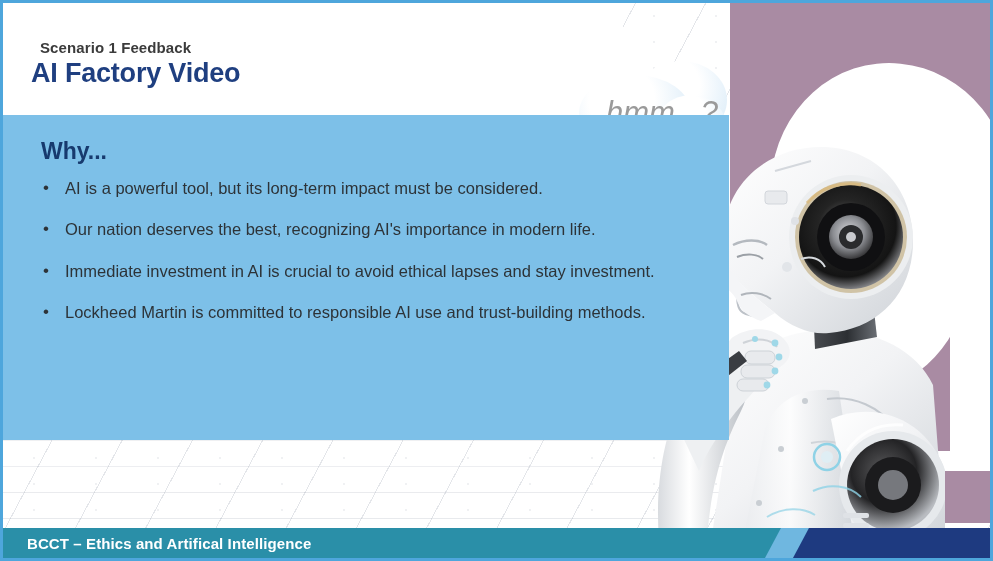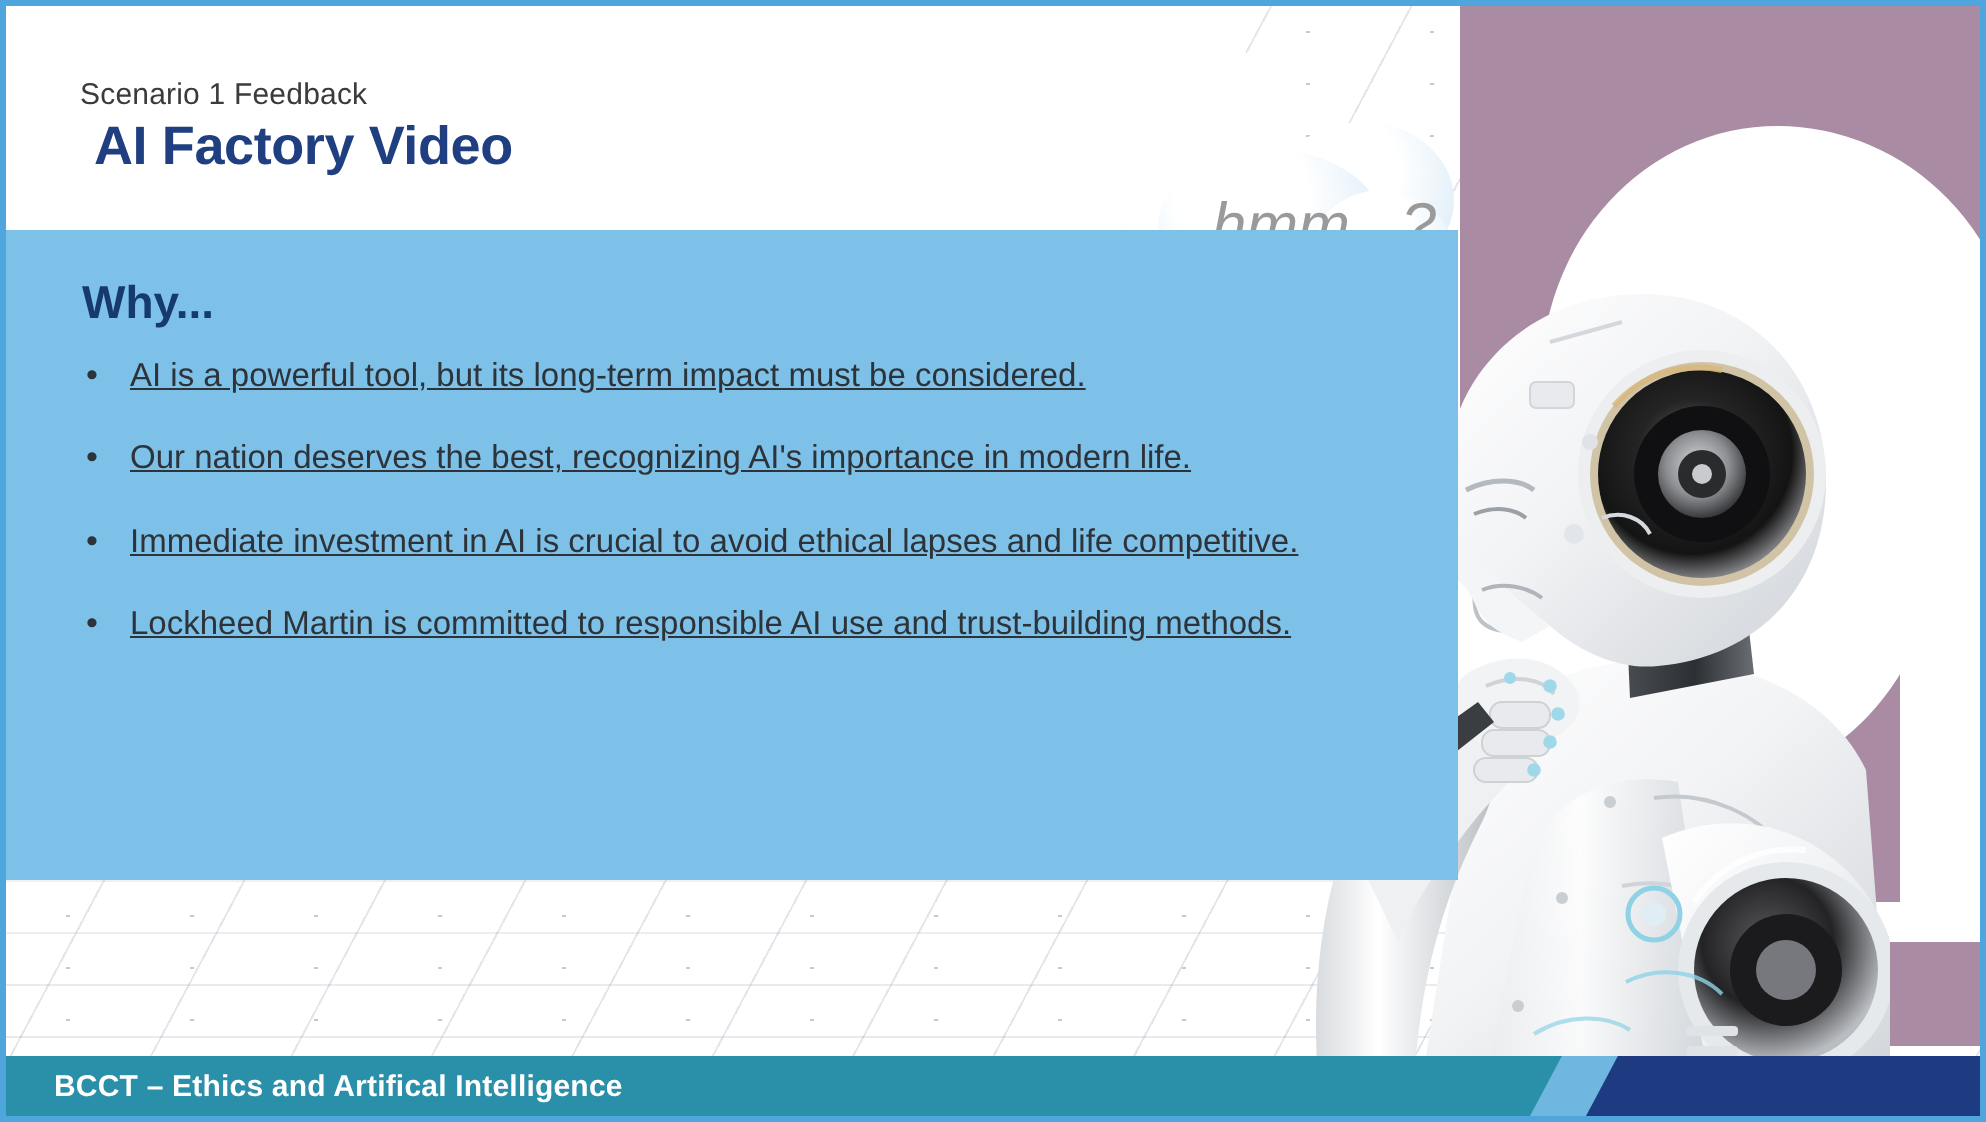--- a/index.html
+++ b/index.html
@@ -73,24 +73,24 @@
   .header-band{
     position:absolute;left:0;top:0;width:620px;height:109px;background:#ffffff;
   }
   .header-band2{
     position:absolute;left:0;top:0;width:560px;height:112px;background:#ffffff;
   }
 
   
   .eyebrow{
     position:absolute;left:37px;top:36px;
-    font-size:15px;font-weight:normal;color:#3b3b3b;letter-spacing:.1px;
+    font-size:15px;font-weight:bold;color:#3b3b3b;letter-spacing:.1px;
   }
   .title{
-    position:absolute;left:44px;top:55px;
+    position:absolute;left:28px;top:55px;
     font-size:27px;font-weight:bold;color:#1f3f80;letter-spacing:-.2px;
   }
 
   
   .panel{
     position:absolute;left:0;top:112px;
     width:726px;height:325px;
     background:#7dc0e8;
   }
   .panel-h{
@@ -101,21 +101,20 @@
     position:absolute;left:34px;top:62px;right:40px;
     margin:0;padding:0;list-style:none;
   }
   .bullets li{
     position:relative;
     padding-left:28px;
     margin-bottom:18px;
     font-size:16.5px;
     line-height:1.42;
     color:#2d3338;
-    text-decoration:underline;
   }
   .bullets li:before{
     content:"•";
     position:absolute;left:6px;top:-1px;
     font-size:17px;color:#2d3338;
   }
 
   
   .bubble-wrap{position:absolute;left:548px;top:48px;width:200px;height:170px;}
   .b{position:absolute;border-radius:50%;
@@ -323,21 +322,21 @@
       <circle cx="166" cy="350" r="3" fill="#c9ced3"></circle>
       <circle cx="144" cy="404" r="3" fill="#c9ced3"></circle>
     </svg>
   </div>
 
   <div class="panel">
     <div class="panel-h">Why...</div>
     <ul class="bullets">
       <li>AI is a powerful tool, but its long-term impact must be considered.</li>
       <li>Our nation deserves the best, recognizing AI's importance in modern life.</li>
-      <li>Immediate investment in AI is crucial to avoid ethical lapses and life competitive.</li>
+      <li>Immediate investment in AI is crucial to avoid ethical lapses and stay investment.</li>
       <li>Lockheed Martin is committed to responsible AI use and trust-building methods.</li>
     </ul>
   </div>
 
   <div class="footer">
     <div class="f-teal"></div>
     <div class="f-diag-light"></div>
     <div class="f-navy"></div>
     <div class="footer-text">BCCT – Ethics and Artifical Intelligence</div>
   </div>

